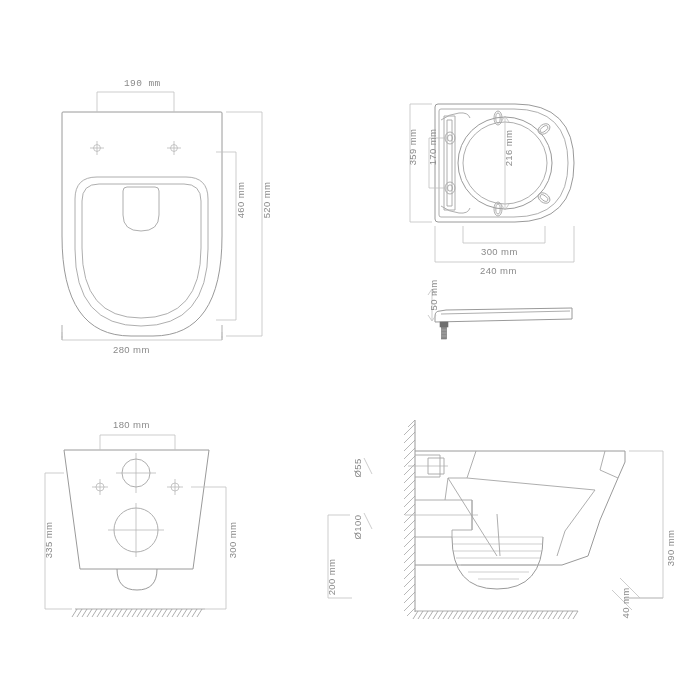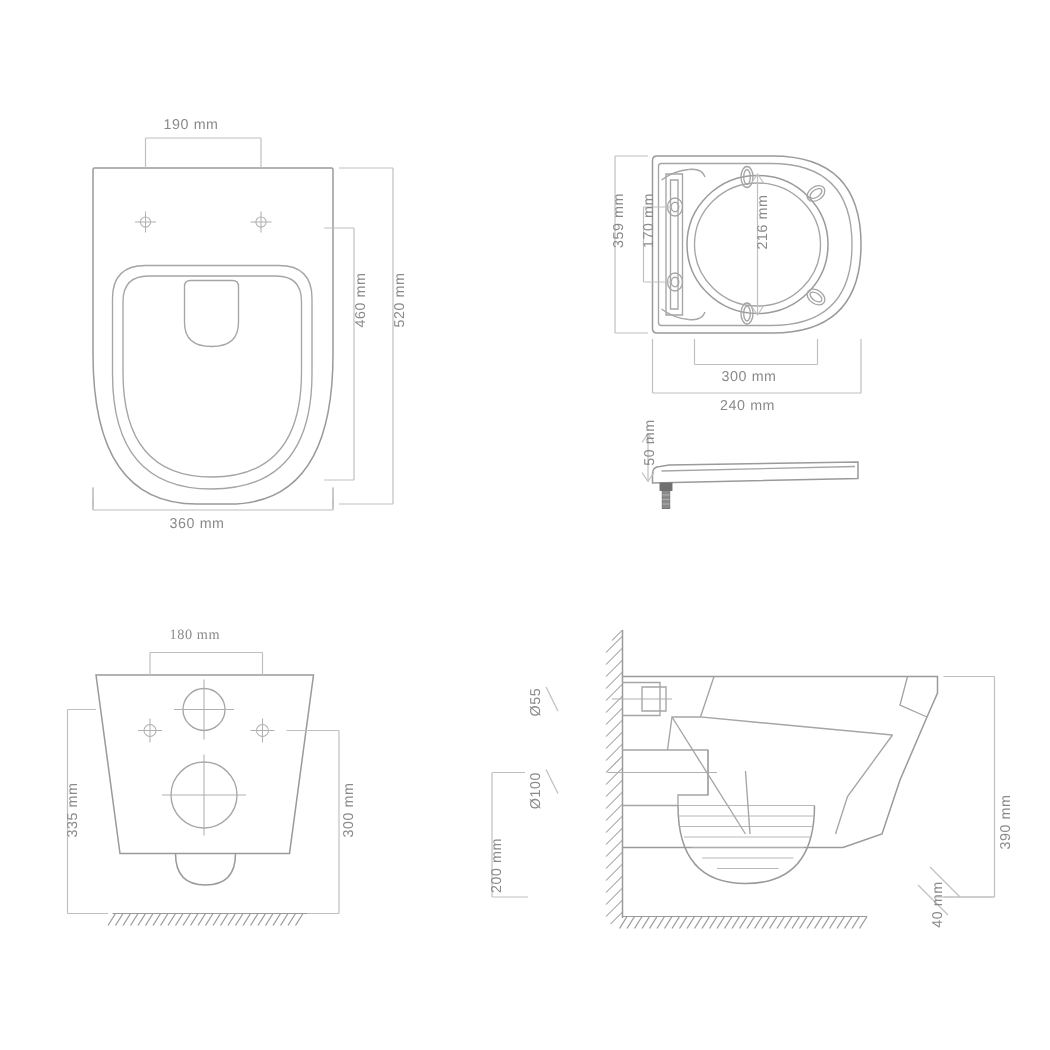--- a/index.html
+++ b/index.html
@@ -353,34 +353,34 @@
       <path class="dim" d="M 629,451 L 663,451 M 629,598 L 663,598 M 663,451 L 663,598"></path>
     </g>
 
     <g>
       <path class="dim" d="M 620,578 L 640,598 M 612,590 L 632,610"></path>
       <path class="dim" d="M 624,598 L 663,598"></path>
     </g>
   </g>
 </svg>
 
-<div class="lbl" style="left:109px;top:78px;">190 mm</div>
+<div class="lbl" style="left:124px;top:78px;font-family:Liberation Mono, monospace;">190 mm</div>
 <div class="lbl vert" style="left:235px;top:200px;transform:rotate(-90deg) translate(-50%,0);">460 mm</div>
 <div class="lbl vert" style="left:261px;top:200px;transform:rotate(-90deg) translate(-50%,0);">520 mm</div>
-<div class="lbl" style="left:113px;top:344px;">360 mm</div>
+<div class="lbl" style="left:113px;top:344px;">280 mm</div>
 
 <div class="lbl vert" style="left:407px;top:147px;transform:rotate(-90deg) translate(-50%,0);">359 mm</div>
 <div class="lbl vert" style="left:427px;top:147px;transform:rotate(-90deg) translate(-50%,0);">170 mm</div>
 <div class="lbl vert" style="left:503px;top:148px;transform:rotate(-90deg) translate(-50%,0);">216 mm</div>
 <div class="lbl" style="left:481px;top:246px;">300 mm</div>
 <div class="lbl" style="left:480px;top:265px;">240 mm</div>
 
 <div class="lbl vert" style="left:428px;top:295px;transform:rotate(-90deg) translate(-50%,0);">50 mm</div>
 
-<div class="lbl" style="left:113px;top:419px;font-family:Liberation Serif, serif;">180 mm</div>
+<div class="lbl" style="left:113px;top:419px;">180 mm</div>
 <div class="lbl vert" style="left:43px;top:540px;transform:rotate(-90deg) translate(-50%,0);">335 mm</div>
 <div class="lbl vert" style="left:227px;top:540px;transform:rotate(-90deg) translate(-50%,0);">300 mm</div>
 
 <div class="lbl vert" style="left:352px;top:468px;transform:rotate(-90deg) translate(-50%,0);">Ø55</div>
 <div class="lbl vert" style="left:352px;top:527px;transform:rotate(-90deg) translate(-50%,0);">Ø100</div>
 <div class="lbl vert" style="left:326px;top:577px;transform:rotate(-90deg) translate(-50%,0);">200 mm</div>
 <div class="lbl vert" style="left:665px;top:548px;transform:rotate(-90deg) translate(-50%,0);">390 mm</div>
 <div class="lbl vert" style="left:620px;top:603px;transform:rotate(-90deg) translate(-50%,0);">40 mm</div>
 
 </body></html>

